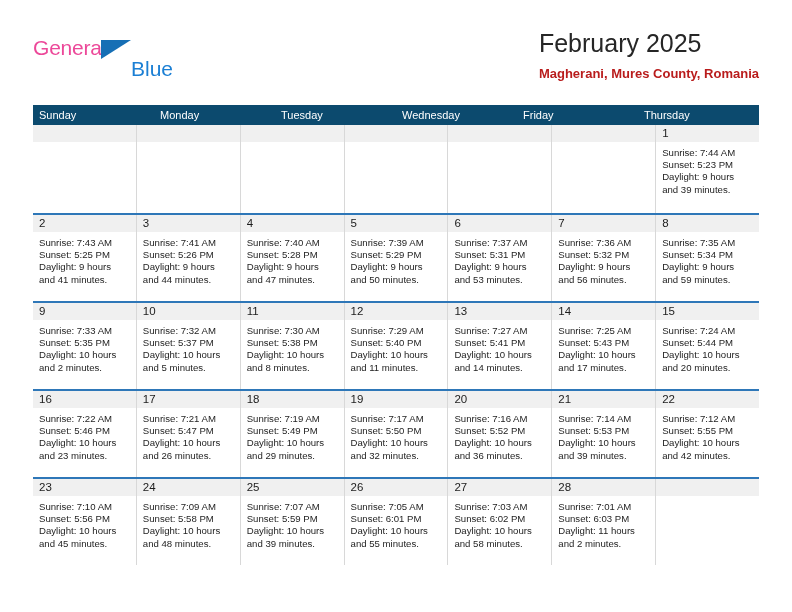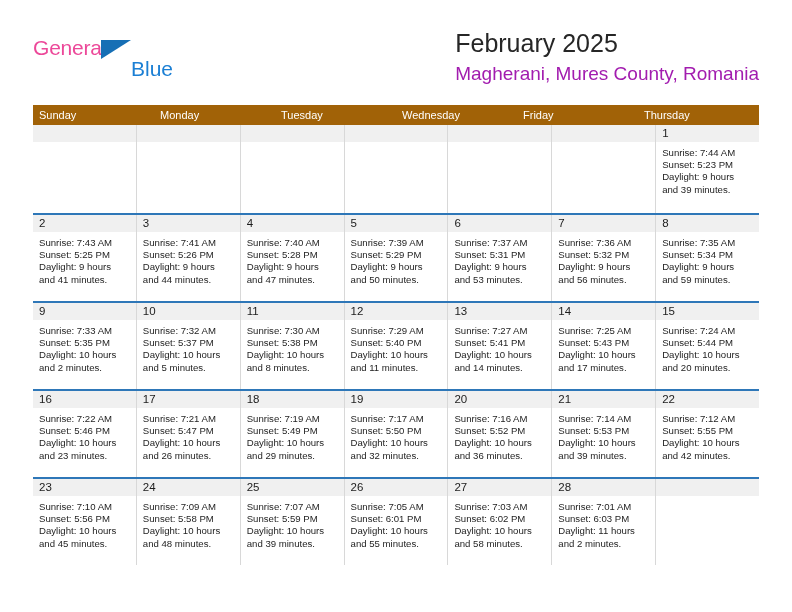--- a/index.html
+++ b/index.html
@@ -73,37 +73,37 @@
   }
   .cal-title {
     font-size: 25px;
     font-weight: 400;
     color: #262626;
     line-height: 30px;
     white-space: nowrap;
   }
   .cal-subtitle {
     margin-top: 8px;
-    font-size: 19px;
-    font-weight: 400;
-    color: #a21caf;
+    font-size: 13px;
+    font-weight: 700;
+    color: #b91c1c;
     line-height: 16px;
     white-space: nowrap;
   }
 
   
   .calendar {
     position: absolute;
     left: 33px;
     top: 105px;
     width: 726px;
   }
   .weekdays {
     display: flex;
-    background: #a16207;
+    background: #0c4a6e;
     height: 20px;
   }
   .weekday {
     flex: 1 1 0;
     color: #ffffff;
     font-size: 11px;
     line-height: 20px;
     padding-left: 6px;
     box-sizing: border-box;
     white-space: nowrap;

